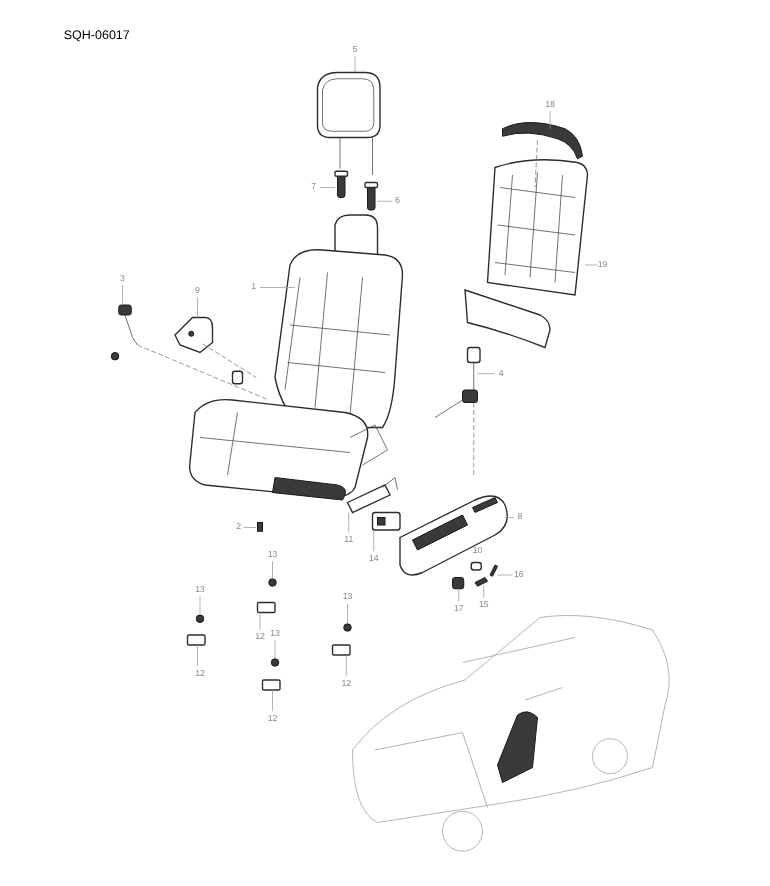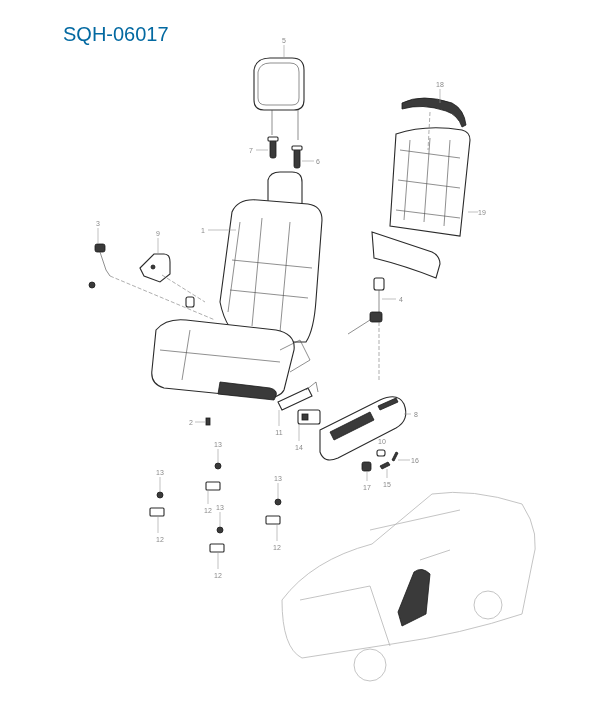--- a/index.html
+++ b/index.html
@@ -1,18 +1,18 @@
 <!DOCTYPE html>
 <html><head>
 <meta charset="utf-8">
 <style>
   html, body { margin: 0; padding: 0; background: #ffffff; }
   body { width: 616px; height: 709px; position: relative; overflow: hidden;
          font-family: "Liberation Sans", sans-serif; }
-  .diagram-code { position: absolute; left: 63px; top: 23px; font-size: 20px; color: #0369a1; }
+  .diagram-code { position: absolute; left: 51px; top: 23px; font-size: 10px; color: #000000; }
   svg.art { position: absolute; left: 0; top: 0; }
   .callout { position: absolute; font-size: 7px; color: #8a8a8a; transform: translate(-50%, -50%); }
   .part { fill: #ffffff; stroke: #2b2b2b; stroke-width: 1.1; }
   .part-dark { fill: #3a3a3a; stroke: #1a1a1a; stroke-width: 0.8; }
   .thin { fill: none; stroke: #444; stroke-width: 0.6; }
   .lead { fill: none; stroke: #999; stroke-width: 0.6; }
   .dash { fill: none; stroke: #777; stroke-width: 0.6; stroke-dasharray: 4 2; }
   .car { fill: none; stroke: #b5b5b5; stroke-width: 0.8; }
 </style>
 </head>

